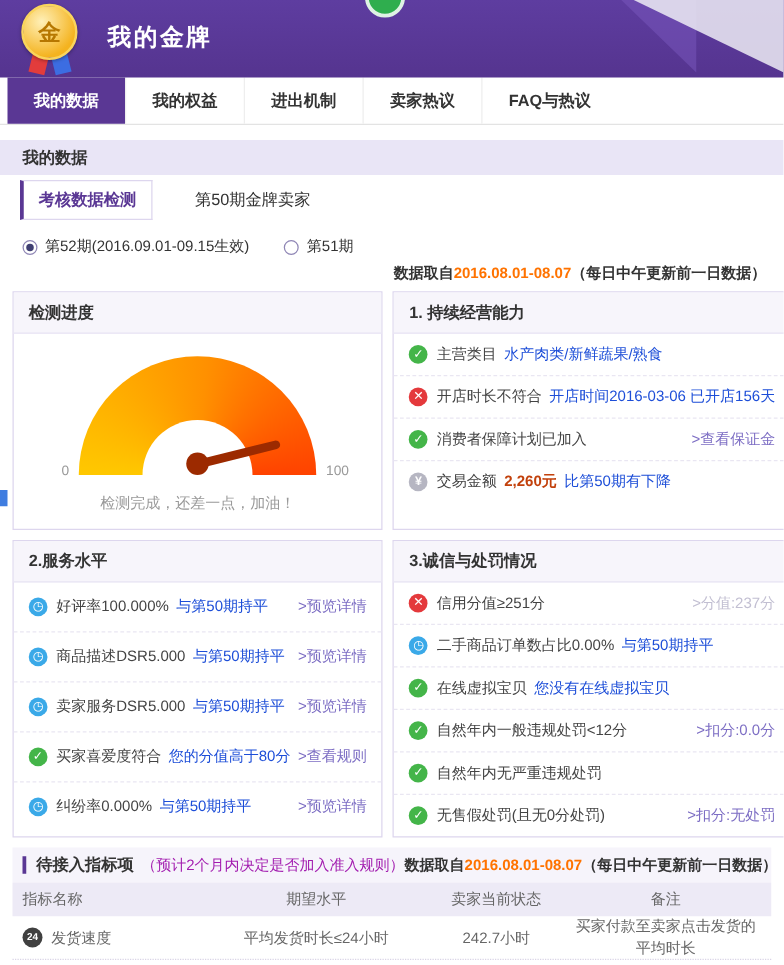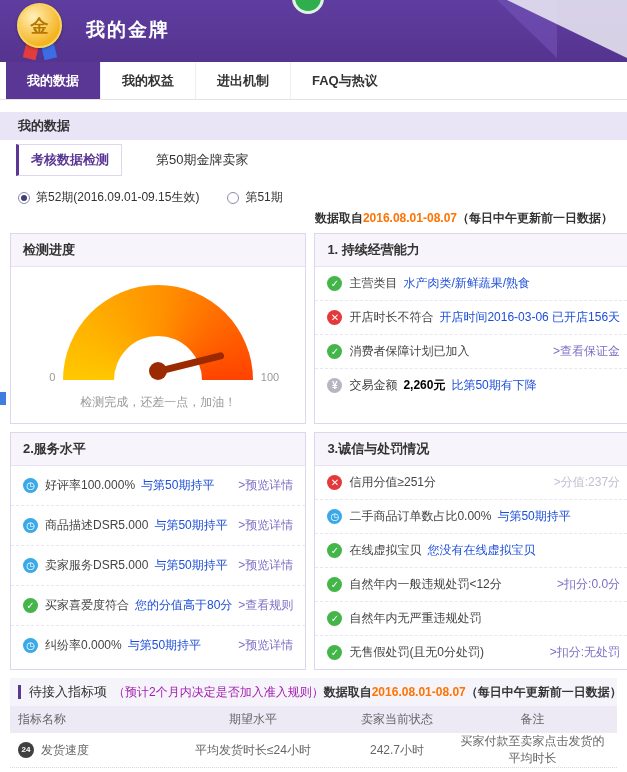--- a/index.html
+++ b/index.html
@@ -59,21 +59,21 @@
   .item:last-child { border-bottom:none; }
   .panel.service .item { padding:11px 12px; }
   .ic { flex:0 0 15px; width:15px; height:15px; border-radius:50%; color:#fff; font-size:10px; line-height:15px;
         text-align:center; margin-right:7px; font-weight:bold; }
   .ic.green { background:#44b549; }
   .ic.red   { background:#e4393c; }
   .ic.blue  { background:#3aa9e8; }
   .ic.gray  { background:#b6b6c2; }
   .t { color:#444; margin-right:6px; white-space:nowrap; }
   .s { color:#1d4ed8; white-space:nowrap; }
-  .amt { color:#000000; font-weight:bold; margin-right:6px; }
+  .amt { color:#c2410c; font-weight:bold; margin-right:6px; }
   .lnk { margin-left:auto; color:#7d6ec4; cursor:pointer; text-decoration:none; white-space:nowrap; padding-left:6px; }
   .mlnk { margin-left:auto; color:#c2bfd2; white-space:nowrap; padding-left:6px; }
 
   
   .gauge-wrap { padding:14px 0 12px; }
   .gauge { position:relative; width:190px; height:95px; margin:4px auto 0; }
   .arc { position:absolute; left:0; top:0; width:190px; height:95px; border-radius:95px 95px 0 0;
          background:conic-gradient(from 270deg at 50% 100%, #ffc800 0deg, #ff9000 95deg, #ff4200 180deg, rgba(0,0,0,0) 180deg); }
   .cut { position:absolute; left:50%; bottom:0; transform:translateX(-50%); width:88px; height:44px;
          border-radius:44px 44px 0 0; background:#fff; }
@@ -82,21 +82,21 @@
   .pivot { position:absolute; left:50%; bottom:0; transform:translateX(-50%); width:18px; height:18px;
            border-radius:50%; background:#9c2a00; }
   .gmin { position:absolute; bottom:-3px; left:-14px; color:#999; font-size:11px; }
   .gmax { position:absolute; bottom:-3px; right:-26px; color:#999; font-size:11px; }
   .gcap { text-align:center; color:#999; margin-top:14px; }
 
   
   .pending { margin:8px 10px 0; }
   .pend-head { display:flex; align-items:center; background:#f6f4fb; padding:5px 8px; }
   .pbar { width:3px; height:14px; background:#5a3794; margin-right:8px; flex:none; }
-  .ptitle { font-size:13px; font-weight:normal; color:#333; white-space:nowrap; }
+  .ptitle { font-size:13px; font-weight:bold; color:#333; white-space:nowrap; }
   .psub { color:#a21caf; margin-left:6px; white-space:nowrap; }
   .pnote { margin-left:auto; font-weight:bold; color:#333; white-space:nowrap; }
   .tr { display:grid; grid-template-columns:150px 170px 118px 1fr; align-items:center;
         padding:0 8px; min-height:31px; border-bottom:1px dotted #d9d4e6; }
   .tr.th { background:#edeaf6; color:#666; min-height:27px; border-bottom:none; }
   .td { color:#666; }
   .td.c1 { display:flex; align-items:center; }
   .td.c2, .td.c3, .td.c4 { text-align:center; }
   .tic { flex:none; width:16px; height:16px; border-radius:50%; background:#404040; color:#fff;
          font-size:8px; line-height:16px; text-align:center; margin-right:7px; font-weight:bold; }
@@ -119,20 +119,21 @@
         <span>金</span>
       </div>
     </div>
     <h1 class="page-title">我的金牌</h1>
   </header>
 
   <nav class="tabs">
     <div class="tab active">我的数据</div>
     <div class="tab">我的权益</div>
     <div class="tab">进出机制</div>
+    <div class="tab">卖家热议</div>
     <div class="tab">FAQ与热议</div>
   </nav>
 
   <div class="strip">
     <span>我的数据</span>
   </div>
 
   <div class="subtabs">
     <div class="subtab active">考核数据检测</div>
     <div class="subtab plain">第50期金牌卖家</div>

